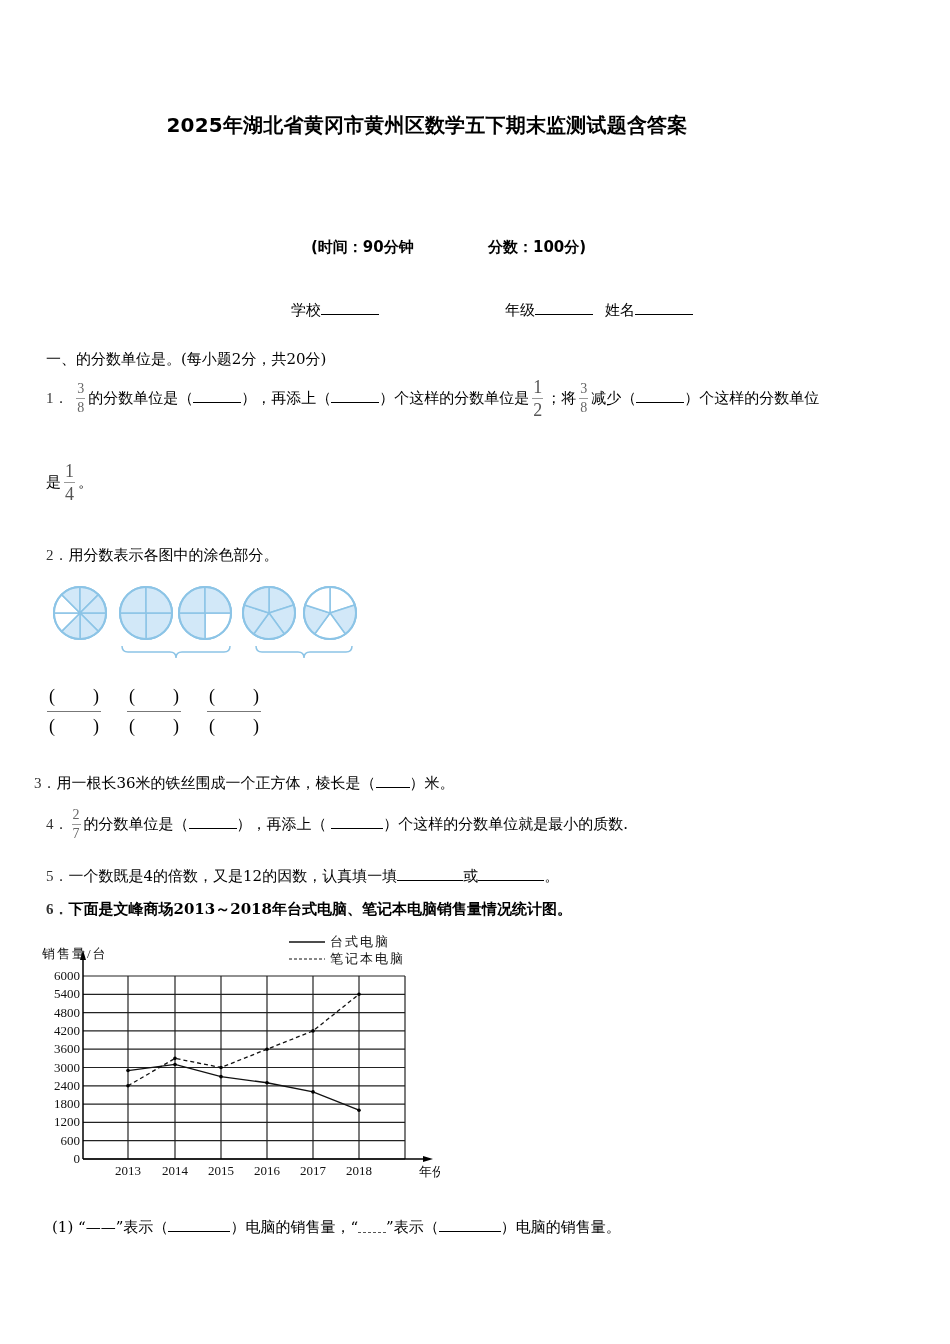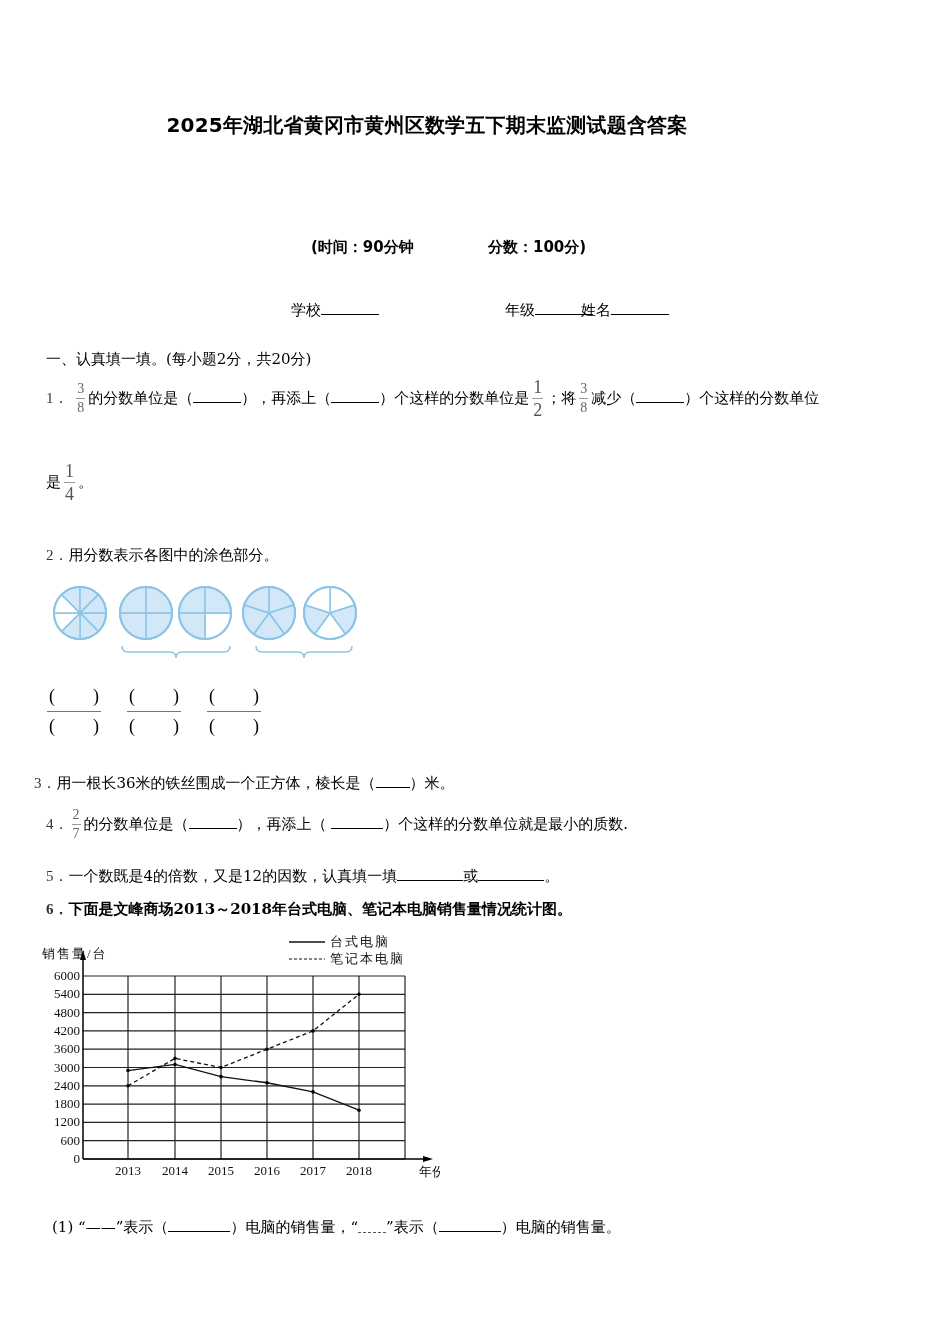--- a/index.html
+++ b/index.html
@@ -23,23 +23,23 @@
 </head>
 <body>
 
 <div class="abs title">2025年湖北省黄冈市黄州区数学五下期末监测试题含答案</div>
 
 <div class="abs meta" style="left:311px;">(时间：90分钟</div>
 <div class="abs meta" style="left:488px;">分数：100分)</div>
 
 <div class="abs info" style="left:253px;margin-left:38px;"><span>学校</span><span class="blank" style="width:58px;"></span></div>
 <div class="abs info" style="left:468px;margin-left:37px;"><span>年级</span><span class="blank" style="width:58px;"></span></div>
-<div class="abs info" style="left:581px;"><span>姓名</span><span class="blank" style="width:58px;"></span></div>
-
-<div class="abs line" style="left:46px;top:350px;">一、认真填一填。(每小题2分，共20分)</div>
+<div class="abs info" style="left:605px;"><span>姓名</span><span class="blank" style="width:58px;"></span></div>
+
+<div class="abs line" style="left:46px;top:350px;">一、的分数单位是。(每小题2分，共20分)</div>
 
 <div class="abs line" style="left:46px;top:378px;">
   <span class="qn">1．</span>
   <span class="frac"><span class="n">3</span><span class="d">8</span></span><span>的分数单位是（</span><span class="blank" style="width:48px;"></span><span>），再添上（</span><span class="blank" style="width:48px;"></span><span>）个这样的分数单位是</span><span class="frac big"><span class="n">1</span><span class="d">2</span></span><span>；将</span><span class="frac"><span class="n">3</span><span class="d">8</span></span><span>减少（</span><span class="blank" style="width:48px;"></span><span>）个这样的分数单位</span>
 </div>
 <div class="abs line" style="left:46px;top:462px;">
   <span>是</span><span class="frac big"><span class="n">1</span><span class="d">4</span></span><span>。</span>
 </div>
 
 <div class="abs line" style="left:46px;top:546px;text-align:right;">

